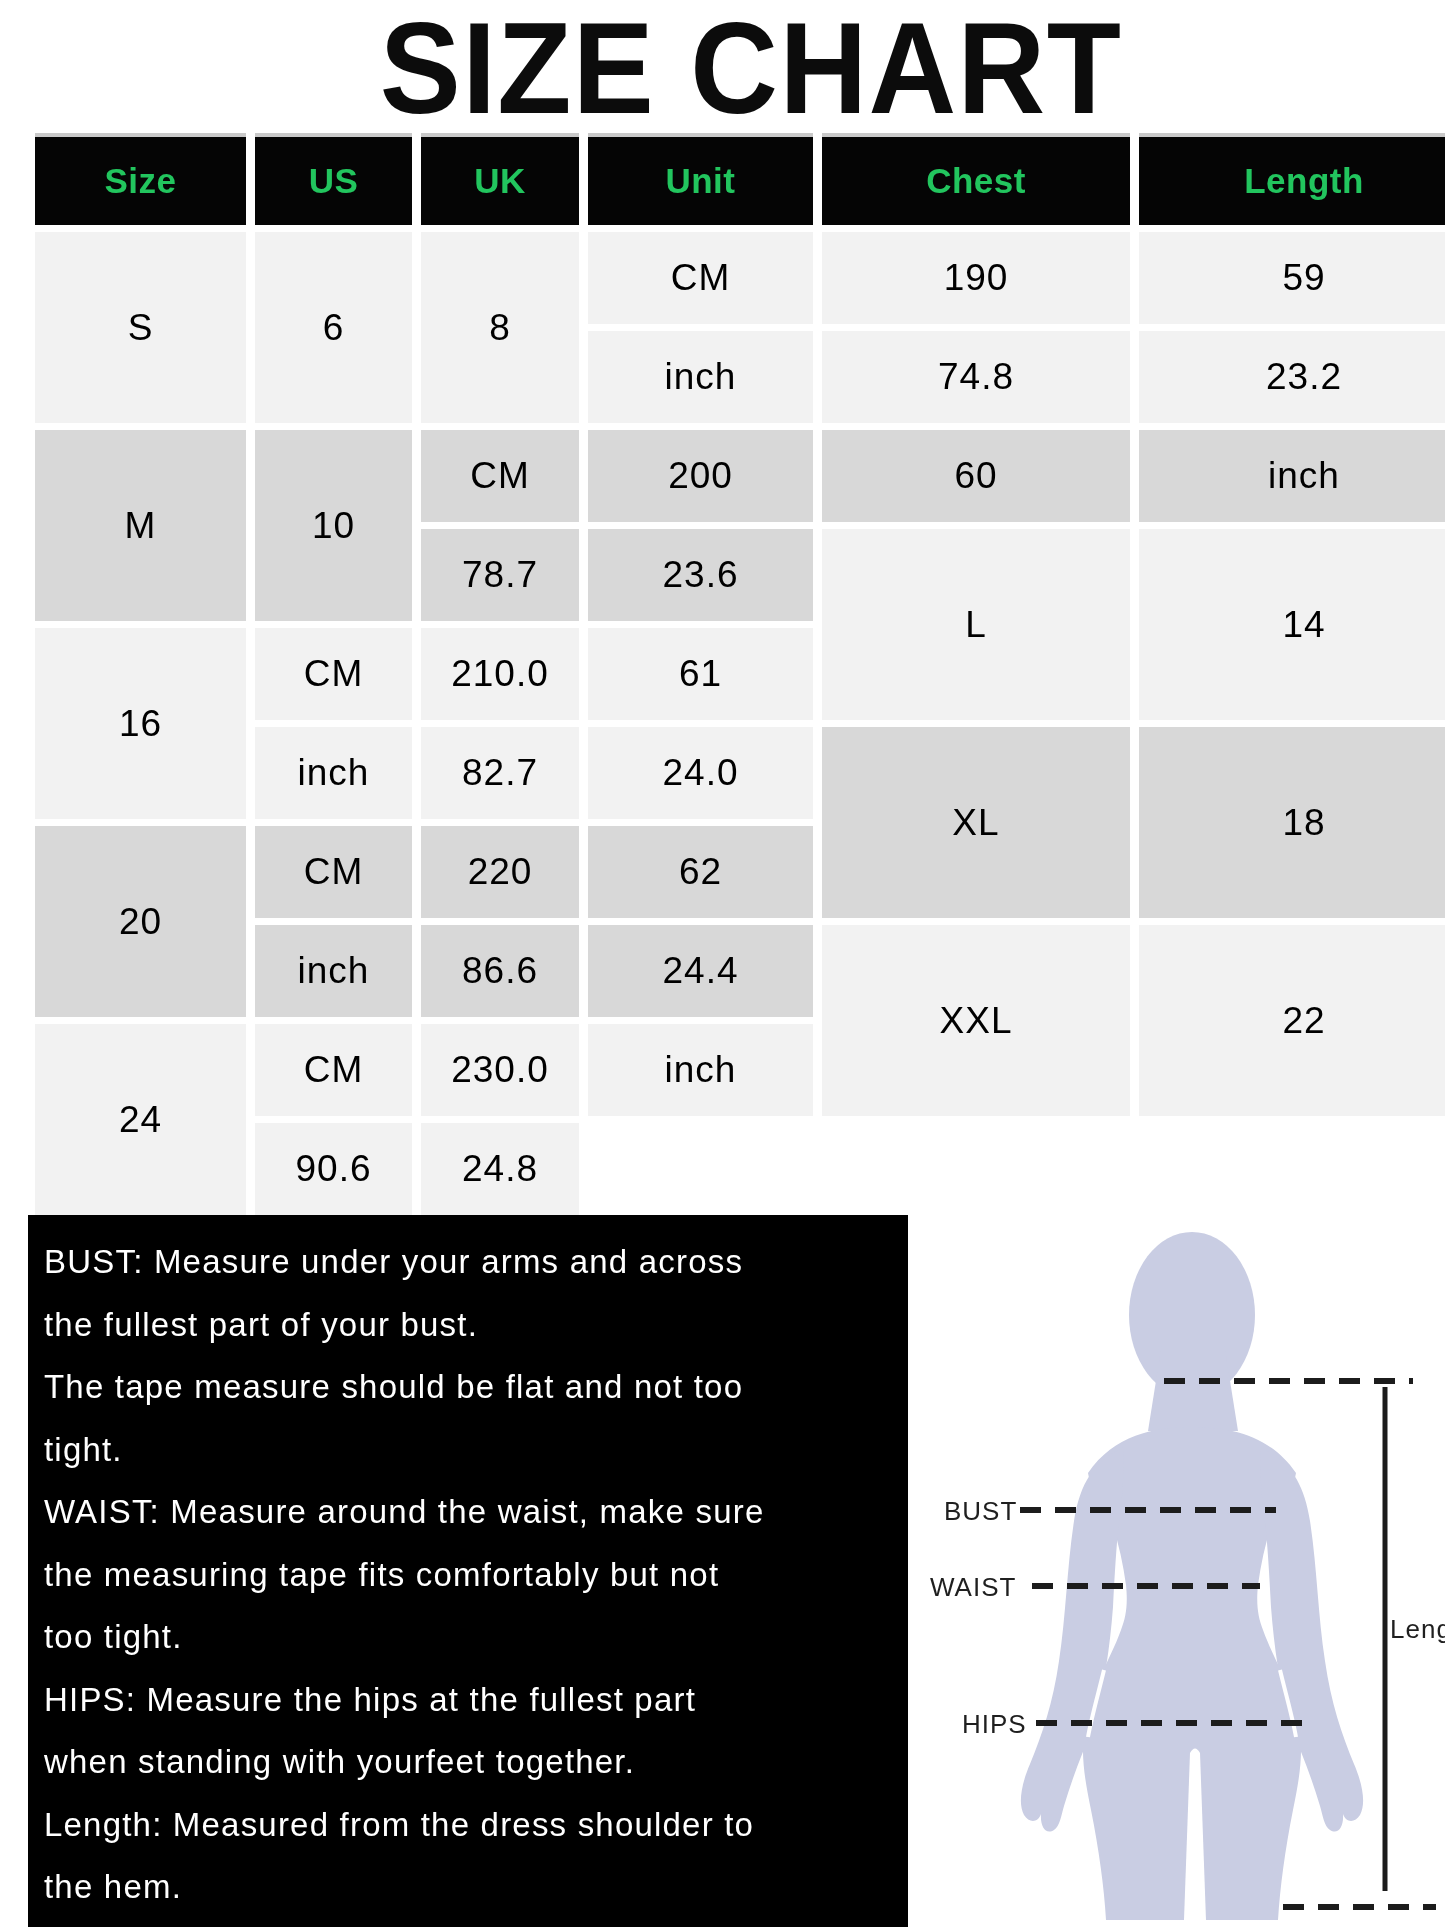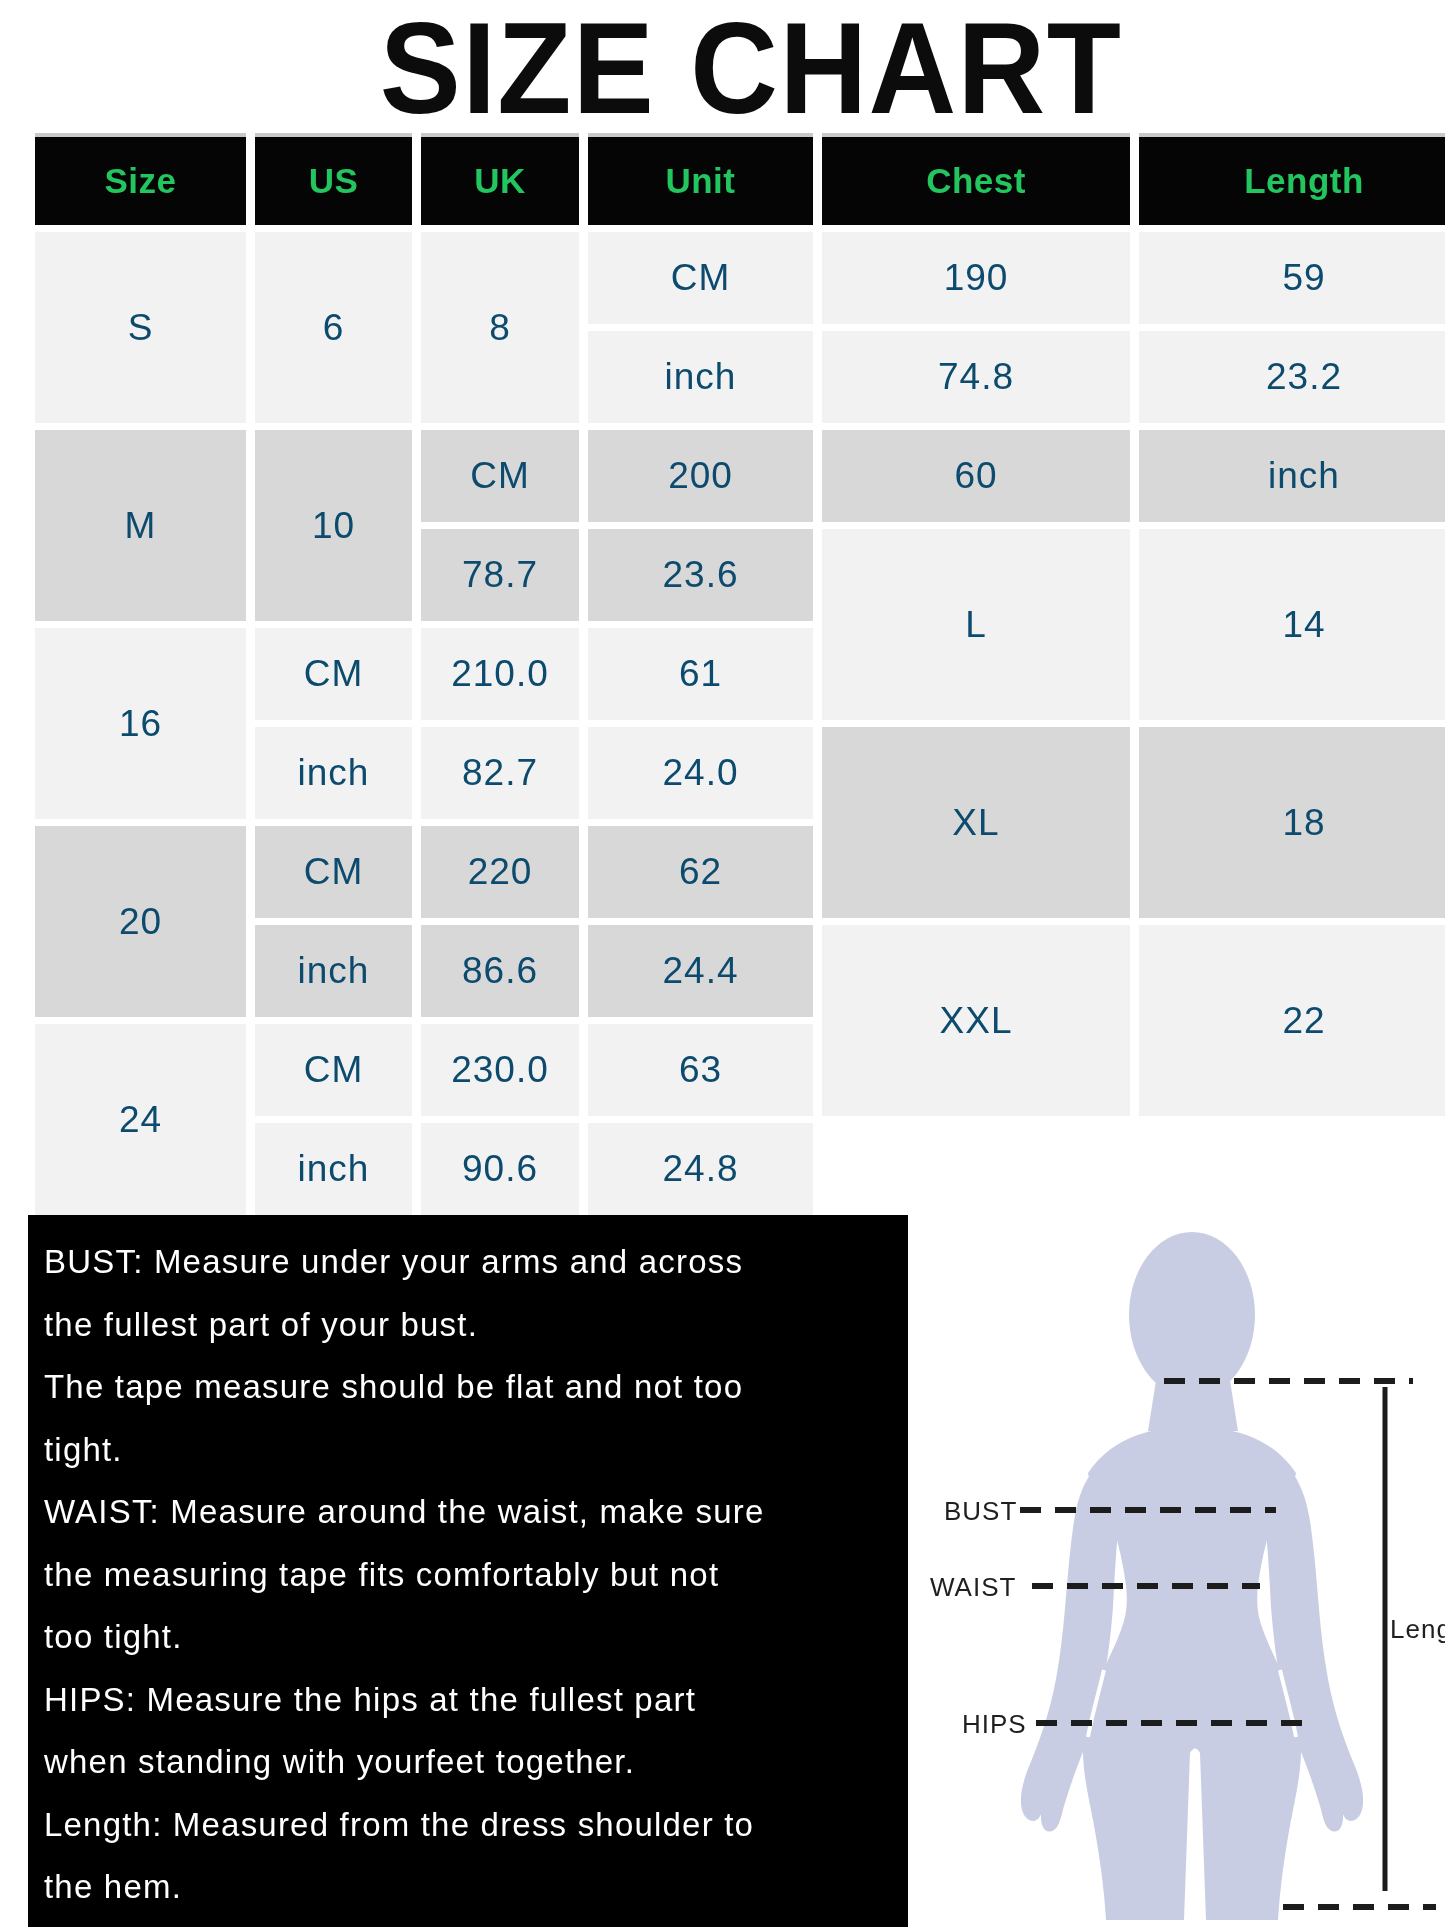--- a/index.html
+++ b/index.html
@@ -23,21 +23,21 @@
     padding:0 4px 0 7px;
     background:#ffffff;
   }
   .hcell{
     background:#050505;color:#22c55e;font-weight:700;font-size:35px;
     display:flex;align-items:center;justify-content:center;
     box-shadow:0 -4px 0 #c9c9c9;letter-spacing:0.5px;
   }
   .cell{
     display:flex;align-items:center;justify-content:center;
-    font-size:37px;color:#0c4a6e;letter-spacing:1px;
+    font-size:37px;color:#000000;letter-spacing:1px;
   }
   .span2{grid-row:span 2;}
   .L{background:#f2f2f2;}
   .D{background:#d8d8d8;}
   
   .bottom{display:flex;height:705px;}
   .notes{
     width:880px;height:803px;background:#000000;color:#ffffff;
     padding:16px 0 0 16px;box-sizing:border-box;overflow:hidden;
   }
@@ -109,21 +109,20 @@
     <div class="cell D">62</div>
     <div class="cell D">inch</div>
     <div class="cell D">86.6</div>
     <div class="cell D">24.4</div>
 
     <div class="cell span2 L">XXL</div>
     <div class="cell span2 L">22</div>
     <div class="cell span2 L">24</div>
     <div class="cell L">CM</div>
     <div class="cell L">230.0</div>
-    <div class="cell L">63</div>
     <div class="cell L">inch</div>
     <div class="cell L">90.6</div>
     <div class="cell L">24.8</div>
   </div>
 
   <div class="bottom">
     <div class="notes">
       <div class="note-line">BUST: Measure under your arms and across</div>
       <div class="note-line">the fullest part of your bust.</div>
       <div class="note-line">The tape measure should be flat and not too</div>

